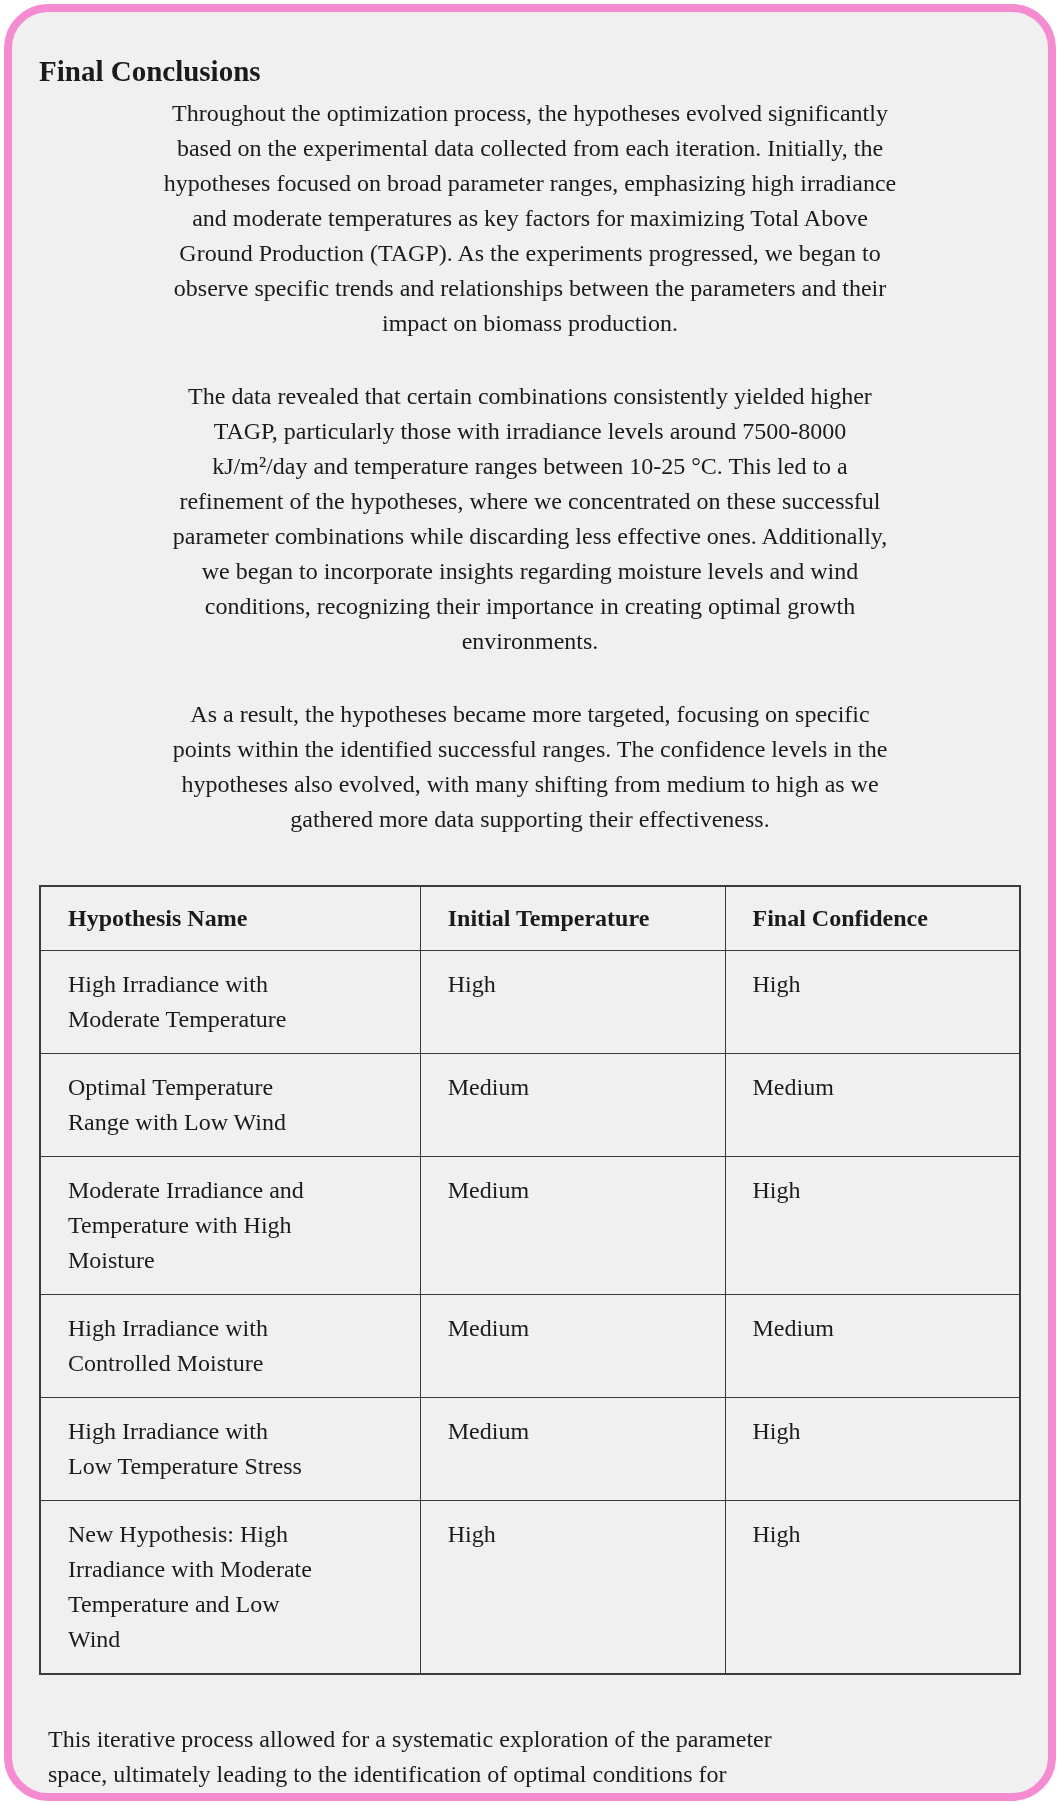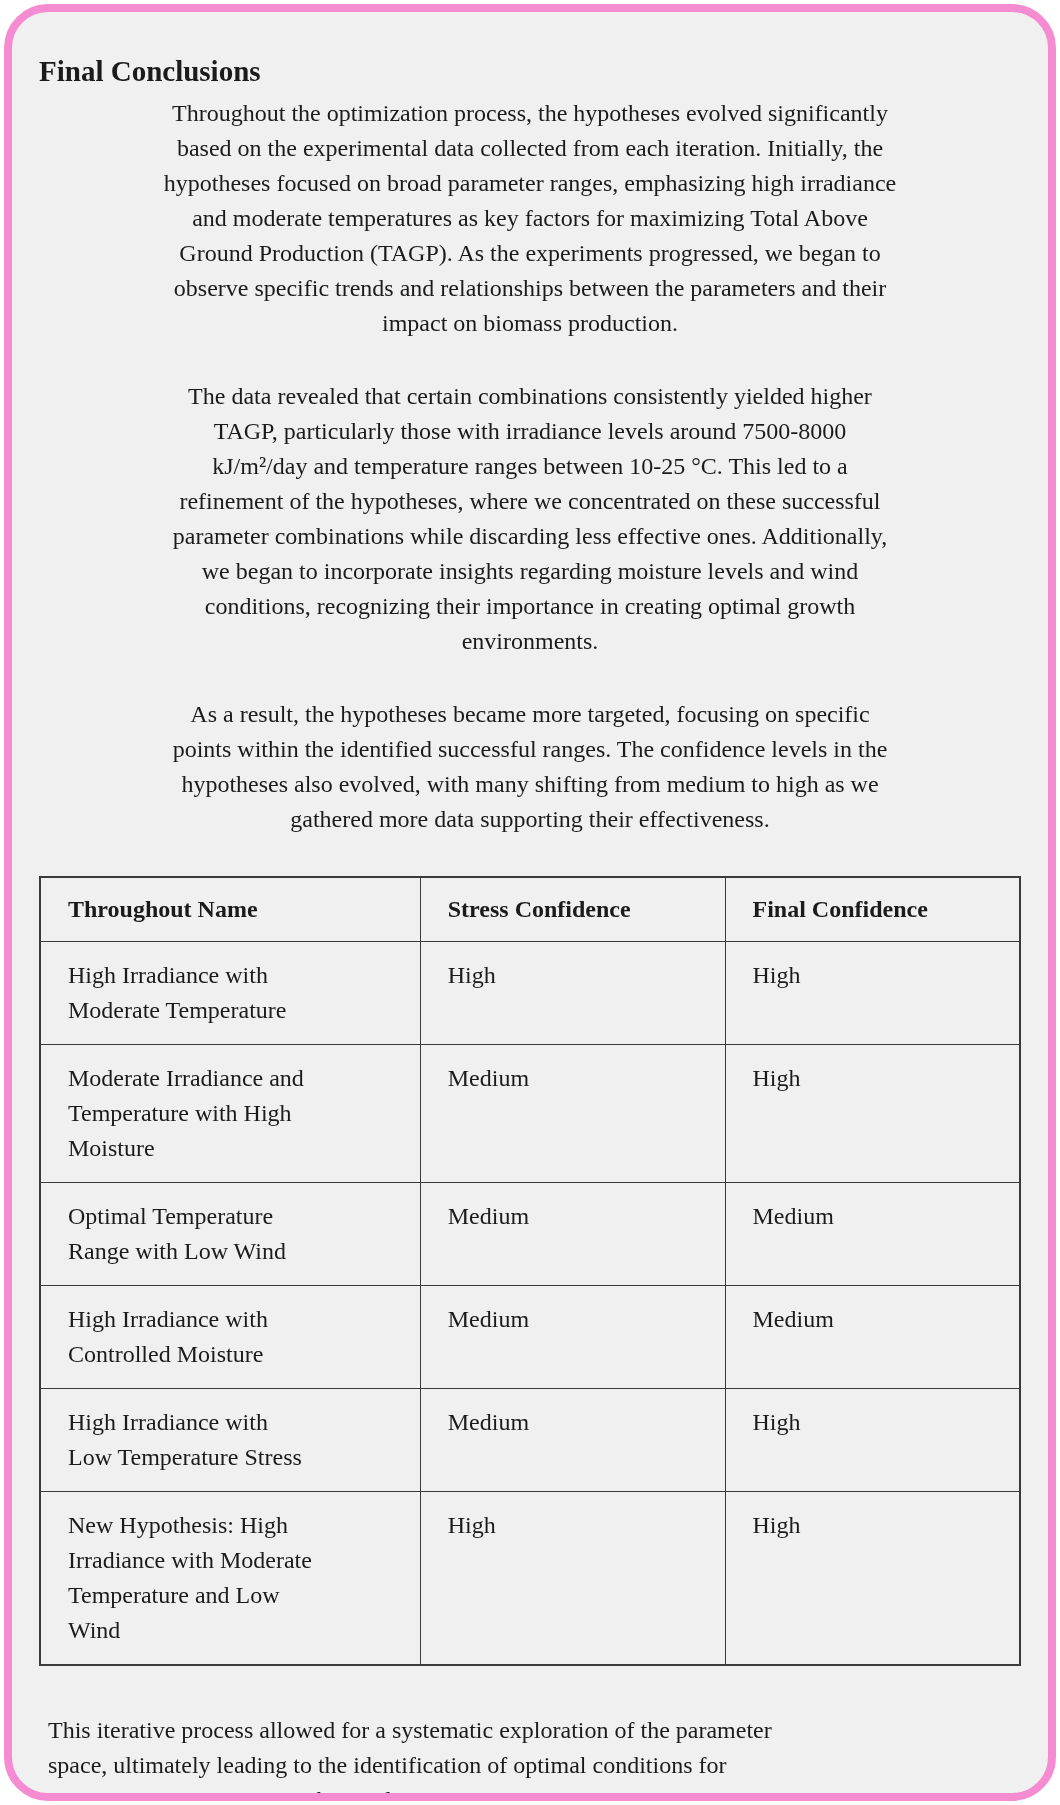--- a/index.html
+++ b/index.html
@@ -36,21 +36,21 @@
     margin: 6px 0 8px 0;
   }
   .para {
     font-size: 24px;
     line-height: 35px;
     margin: 0 0 38px 0;
     white-space: pre-line;
     text-align: center;
   }
   .para.before-table {
-    margin-bottom: 7px;
+    margin-bottom: 16px;
   }
   table.conf-table {
     width: 100%;
     border-collapse: collapse;
     table-layout: fixed;
     border: 2px solid #3a3a3a;
     margin: 32px 0 38px 0;
   }
   .conf-table th, .conf-table td {
     border: 1.5px solid #3a3a3a;
@@ -104,44 +104,44 @@
 gathered more data supporting their effectiveness.</p>
 
     <table class="conf-table">
       <colgroup>
         <col style="width:38.8%">
         <col style="width:31.1%">
         <col style="width:30.1%">
       </colgroup>
       <thead>
         <tr>
-          <th>Throughout Name</th>
-          <th>Stress Confidence</th>
+          <th>Hypothesis Name</th>
+          <th>Initial Temperature</th>
           <th>Final Confidence</th>
         </tr>
       </thead>
       <tbody>
         <tr>
           <td>High Irradiance with
 Moderate Temperature</td>
           <td>High</td>
           <td>High</td>
         </tr>
         <tr>
+          <td>Optimal Temperature
+Range with Low Wind</td>
+          <td>Medium</td>
+          <td>Medium</td>
+        </tr>
+        <tr>
           <td>Moderate Irradiance and
 Temperature with High
 Moisture</td>
           <td>Medium</td>
           <td>High</td>
-        </tr>
-        <tr>
-          <td>Optimal Temperature
-Range with Low Wind</td>
-          <td>Medium</td>
-          <td>Medium</td>
         </tr>
         <tr>
           <td>High Irradiance with
 Controlled Moisture</td>
           <td>Medium</td>
           <td>Medium</td>
         </tr>
         <tr>
           <td>High Irradiance with
 Low Temperature Stress</td>

